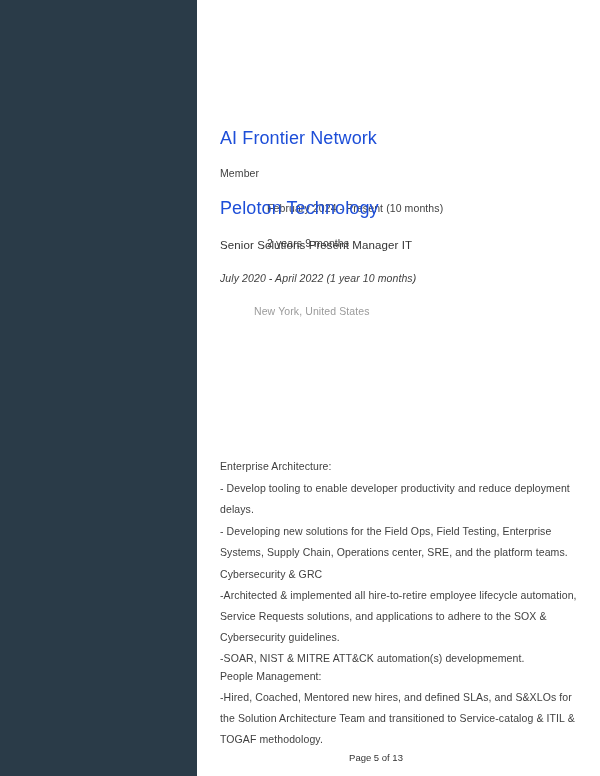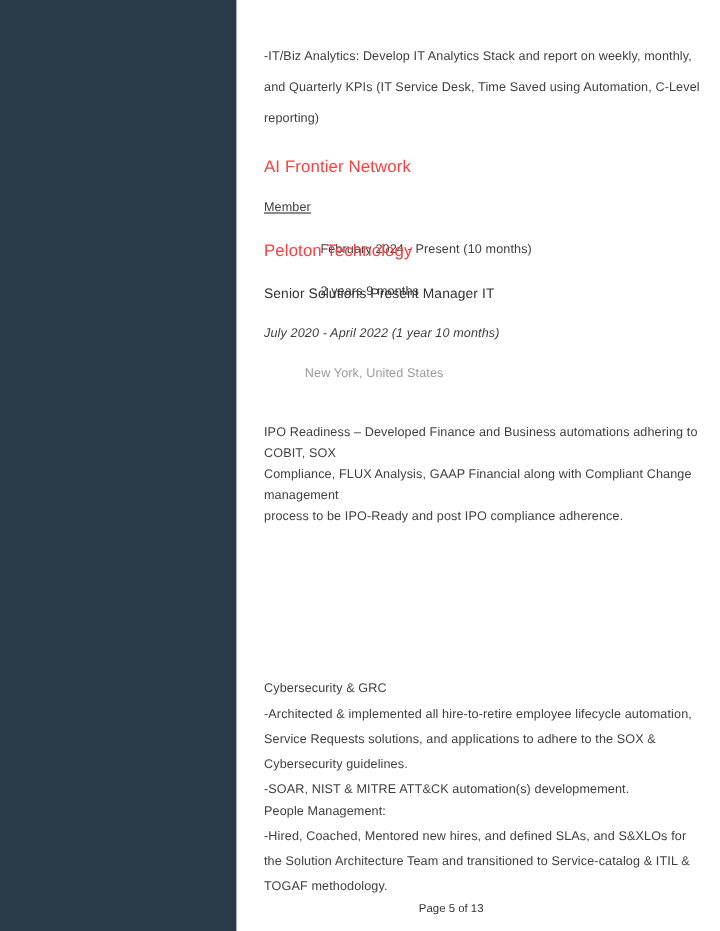--- a/index.html
+++ b/index.html
@@ -29,22 +29,22 @@
   .para { font-size: 10.5px; }
   #p-itbiz        { top: 34px;  line-height: 26px; }
   #g-aifrontier   { top: 111px; }
   #g-peloton      { top: 181px; }
   #g-senior       { top: 219px; }
   #p-enterprise   { top: 266px; line-height: 20px; }
   #p-ipo          { top: 352px; line-height: 17.5px; }
   #p-architecture { top: 456px; line-height: 21.5px; }
   #p-cyber        { top: 564px; line-height: 21px; }
   #p-people       { top: 666px; line-height: 21px; }
-  .company  { font-size: 14px; line-height: 18px; color: #ef4444; }
-  .role     { font-size: 10.5px; line-height: 17px; text-decoration: underline; }
+  .company  { font-size: 18px; line-height: 18px; color: #1d4ed8; }
+  .role     { font-size: 10.5px; line-height: 17px; }
   .duration { font-size: 10.5px; line-height: 17px; margin-left: 47px; }
   .job-title{ font-size: 11.5px; line-height: 16px; color: #333333; }
   .dates    { font-size: 10.5px; line-height: 15px; font-style: italic; }
   .location { font-size: 10.5px; line-height: 15px; color: #9B9B9B; padding-left: 34px; }
   .footer {
     position: absolute;
     left: 197px; top: 751px;
     width: 358px;
     text-align: center;
     font-size: 9.5px;
@@ -52,48 +52,45 @@
     color: #333333;
   }
 </style>
 </head>
 <body>
 
 <div class="page">
 
   <div class="sidebar"></div>
 
-  <div class="block para" id="p-itbiz">-IT/Biz Analytics: Develop IT Analytics Stack and report on weekly, monthly,
-and Quarterly KPIs (IT Service Desk, Time Saved using Automation, C-Level
-reporting)</div>
 
   <div class="block" id="g-aifrontier">
     <div class="company">AI Frontier Network</div>
     <div class="role">Member</div>
     <div class="duration">February 2024 - Present (10 months)</div>
   </div>
 
   <div class="block" id="g-peloton">
     <div class="company">Peloton Technology</div>
     <div class="duration">2 years 9 months</div>
   </div>
 
   <div class="block" id="g-senior">
     <div class="job-title">Senior Solutions Present Manager IT</div>
     <div class="dates">July 2020 - April 2022 (1 year 10 months)</div>
     <div class="location">New York, United States</div>
   </div>
 
 
-  <div class="block para" id="p-ipo">IPO Readiness – Developed Finance and Business automations adhering to
-COBIT, SOX
-Compliance, FLUX Analysis, GAAP Financial along with Compliant Change
-management
-process to be IPO-Ready and post IPO compliance adherence.</div>
 
+  <div class="block para" id="p-architecture">Enterprise Architecture:
+- Develop tooling to enable developer productivity and reduce deployment
+delays.
+- Developing new solutions for the Field Ops, Field Testing, Enterprise
+Systems, Supply Chain, Operations center, SRE, and the platform teams.</div>
 
   <div class="block para" id="p-cyber">Cybersecurity &amp; GRC
 -Architected &amp; implemented all hire-to-retire employee lifecycle automation,
 Service Requests solutions, and applications to adhere to the SOX &amp;
 Cybersecurity guidelines.
 -SOAR, NIST &amp; MITRE ATT&amp;CK automation(s) developmement.</div>
 
   <div class="block para" id="p-people">People Management:
 -Hired, Coached, Mentored new hires, and defined SLAs, and S&amp;XLOs for
 the Solution Architecture Team and transitioned to Service-catalog &amp; ITIL &amp;

